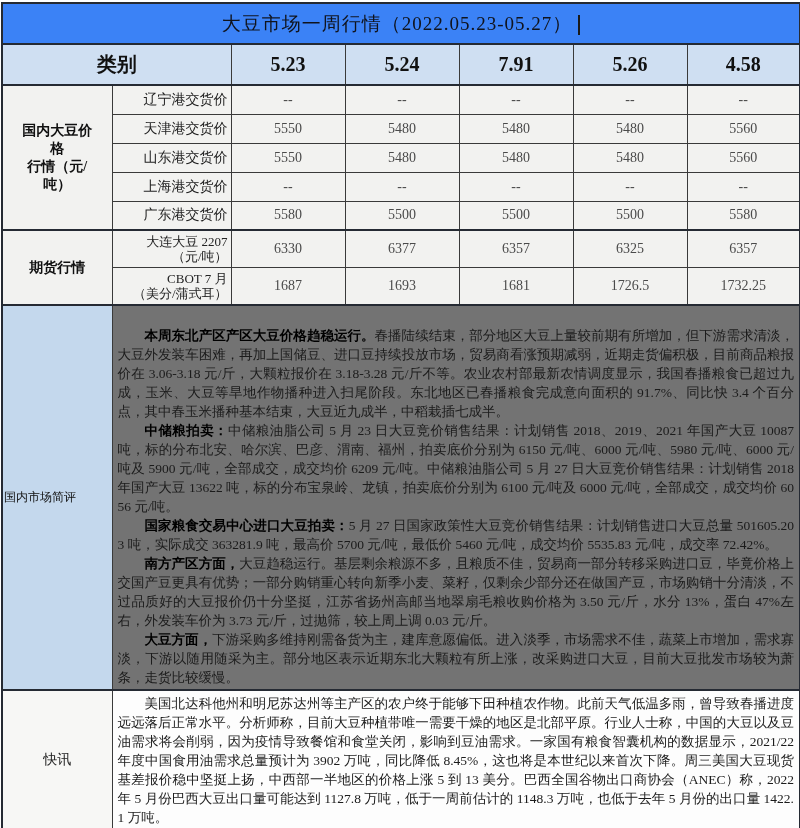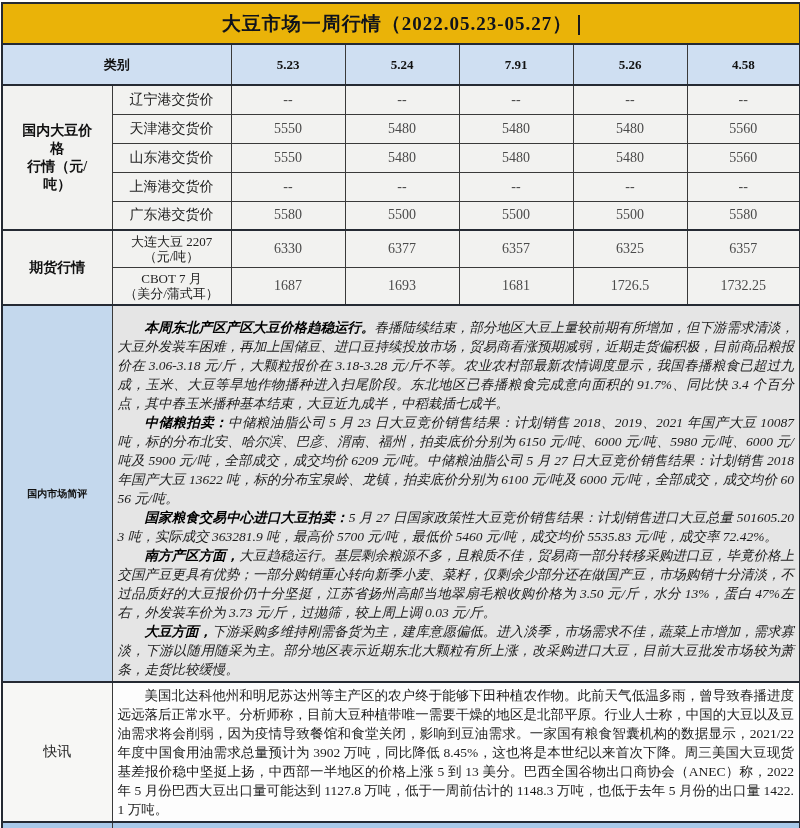--- a/index.html
+++ b/index.html
@@ -4,34 +4,34 @@
 <style>
   html,body{margin:0;padding:0;background:#ffffff;width:800px;}
   body{font-family:"Liberation Serif","DejaVu Serif",serif;color:#1a1a1a;}
   .page{width:800px;height:828px;background:#ffffff;overflow:hidden;box-sizing:border-box;padding-top:2px;}
   table.report{border-collapse:collapse;table-layout:fixed;width:798px;margin-left:1px;
     border:2px solid #252a33;}
   td{border:1px solid #3a3a3a;overflow:hidden;box-sizing:border-box;}
   
   .bb2{border-bottom:2px solid #252a33 !important;}
   
-  .title-cell{background:#eab308;text-align:center;vertical-align:middle;
-    font-size:19px;font-weight:bold;color:#10131c;letter-spacing:1px;}
+  .title-cell{background:#3b82f6;text-align:center;vertical-align:middle;
+    font-size:19px;font-weight:normal;color:#10131c;letter-spacing:1px;}
   .head-cell{background:#cfdff2;text-align:center;vertical-align:middle;
-    font-size:13px;font-weight:bold;color:#111;}
-  .lab-cell{background:#f2f2f0;text-align:center;vertical-align:middle;
+    font-size:20px;font-weight:bold;color:#111;}
+  .lab-cell{background:#f2f2f0;text-align:right;vertical-align:middle;
     font-size:14px;color:#222;padding:0 3px;}
   .group-cell{background:#f2f2f0;text-align:center;vertical-align:middle;
     font-size:14px;font-weight:bold;color:#111;line-height:18px;padding:0 16px;}
   .val-cell{background:#f2f2f0;text-align:center;vertical-align:middle;
     font-size:14px;color:#4a4a4a;}
   .unit-line{font-size:13px;line-height:15px;display:block;}
-  .review-label{background:#c4d8ed;text-align:center;vertical-align:middle;
-    font-size:10px;font-weight:bold;color:#111;}
-  .review-body{background:#e5e5e5;vertical-align:top;padding:12px 5px 2px 5px;font-style:italic;}
+  .review-label{background:#c4d8ed;text-align:left;vertical-align:middle;
+    font-size:12px;font-weight:normal;color:#111;}
+  .review-body{background:#737373;vertical-align:top;padding:20px 5px 2px 5px;}
   .news-label{background:#f7f7f5;text-align:center;vertical-align:middle;
     font-size:14px;color:#222;}
   .news-body{background:#fdfdfd;vertical-align:top;padding:3px 5px 2px 5px;}
   .remark-label{background:#a9c9e9;text-align:center;vertical-align:middle;
     font-size:14px;font-weight:bold;color:#111;}
   .remark-body{background:#a9c9e9;vertical-align:middle;padding:0 6px;}
   .remark-body p{margin:0;font-size:13.5px;text-indent:2em;color:#222;}
   
   .review-body p,.news-body p{margin:0;font-size:13.5px;line-height:19px;
     text-align:justify;text-indent:2em;color:#1b1b1b;word-break:break-all;}

